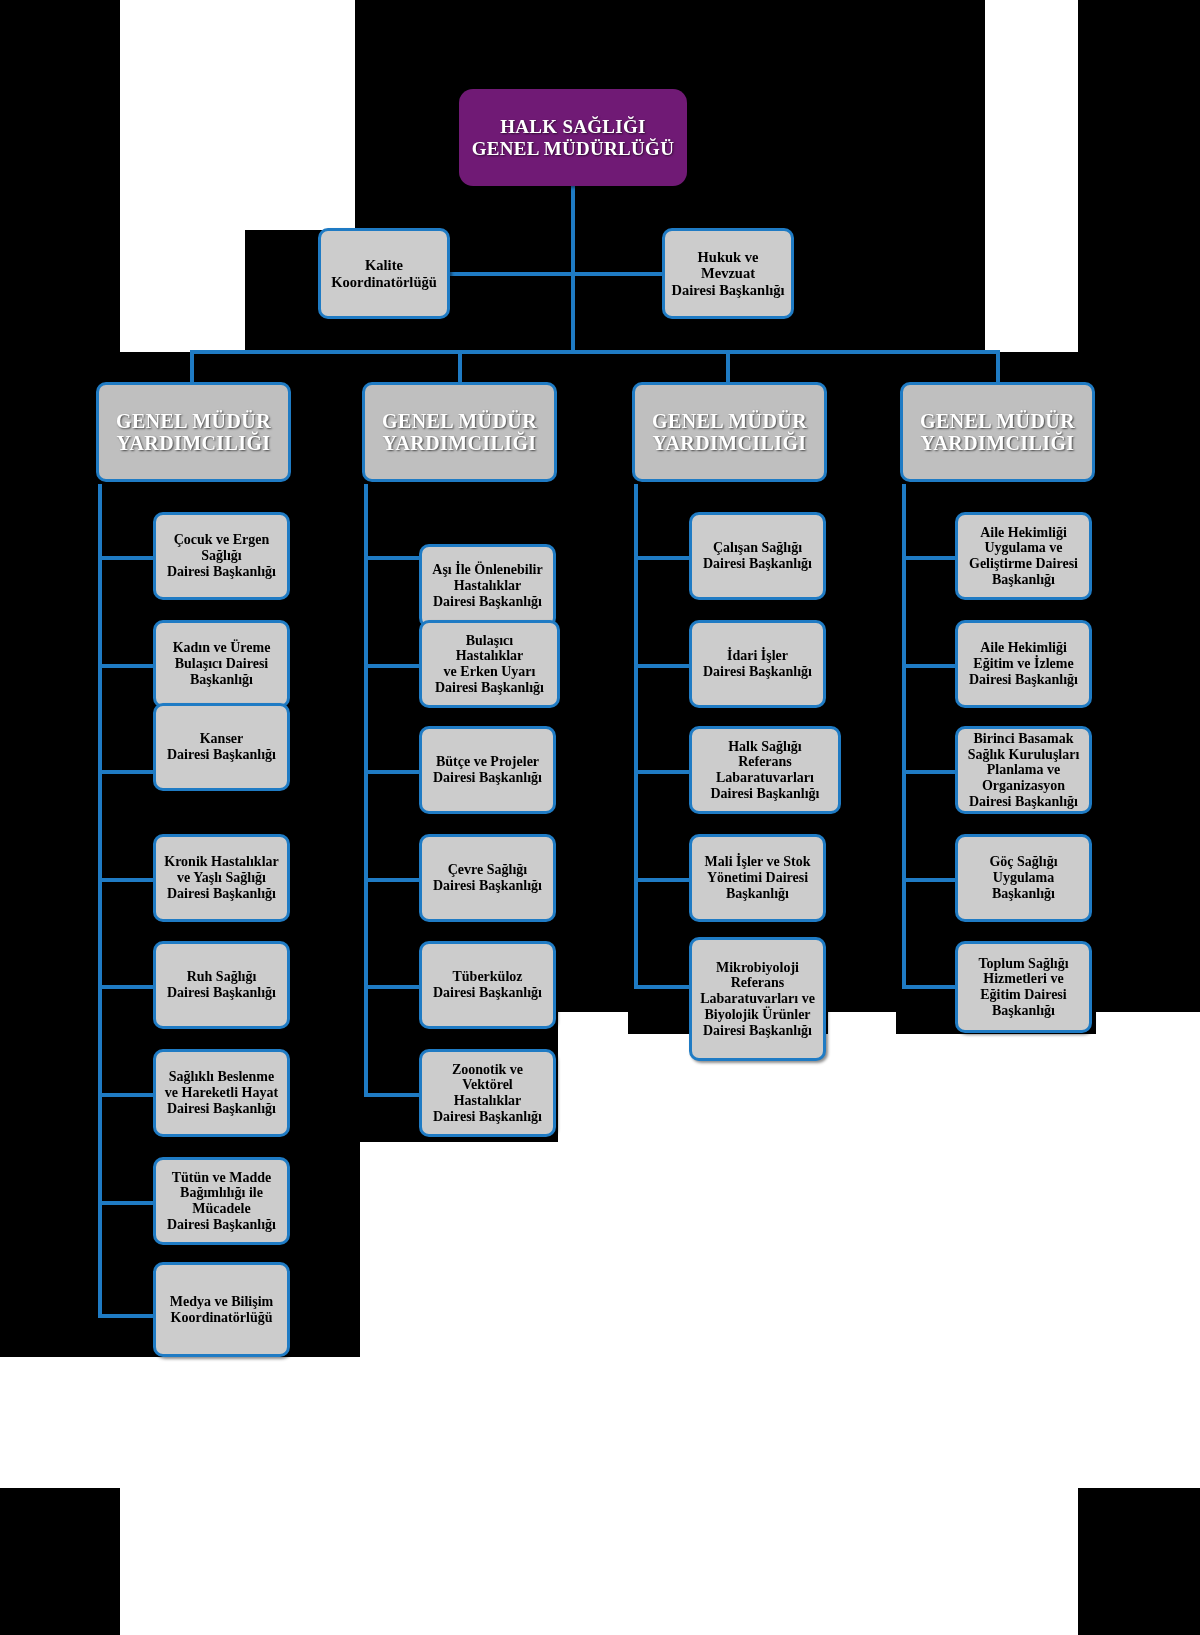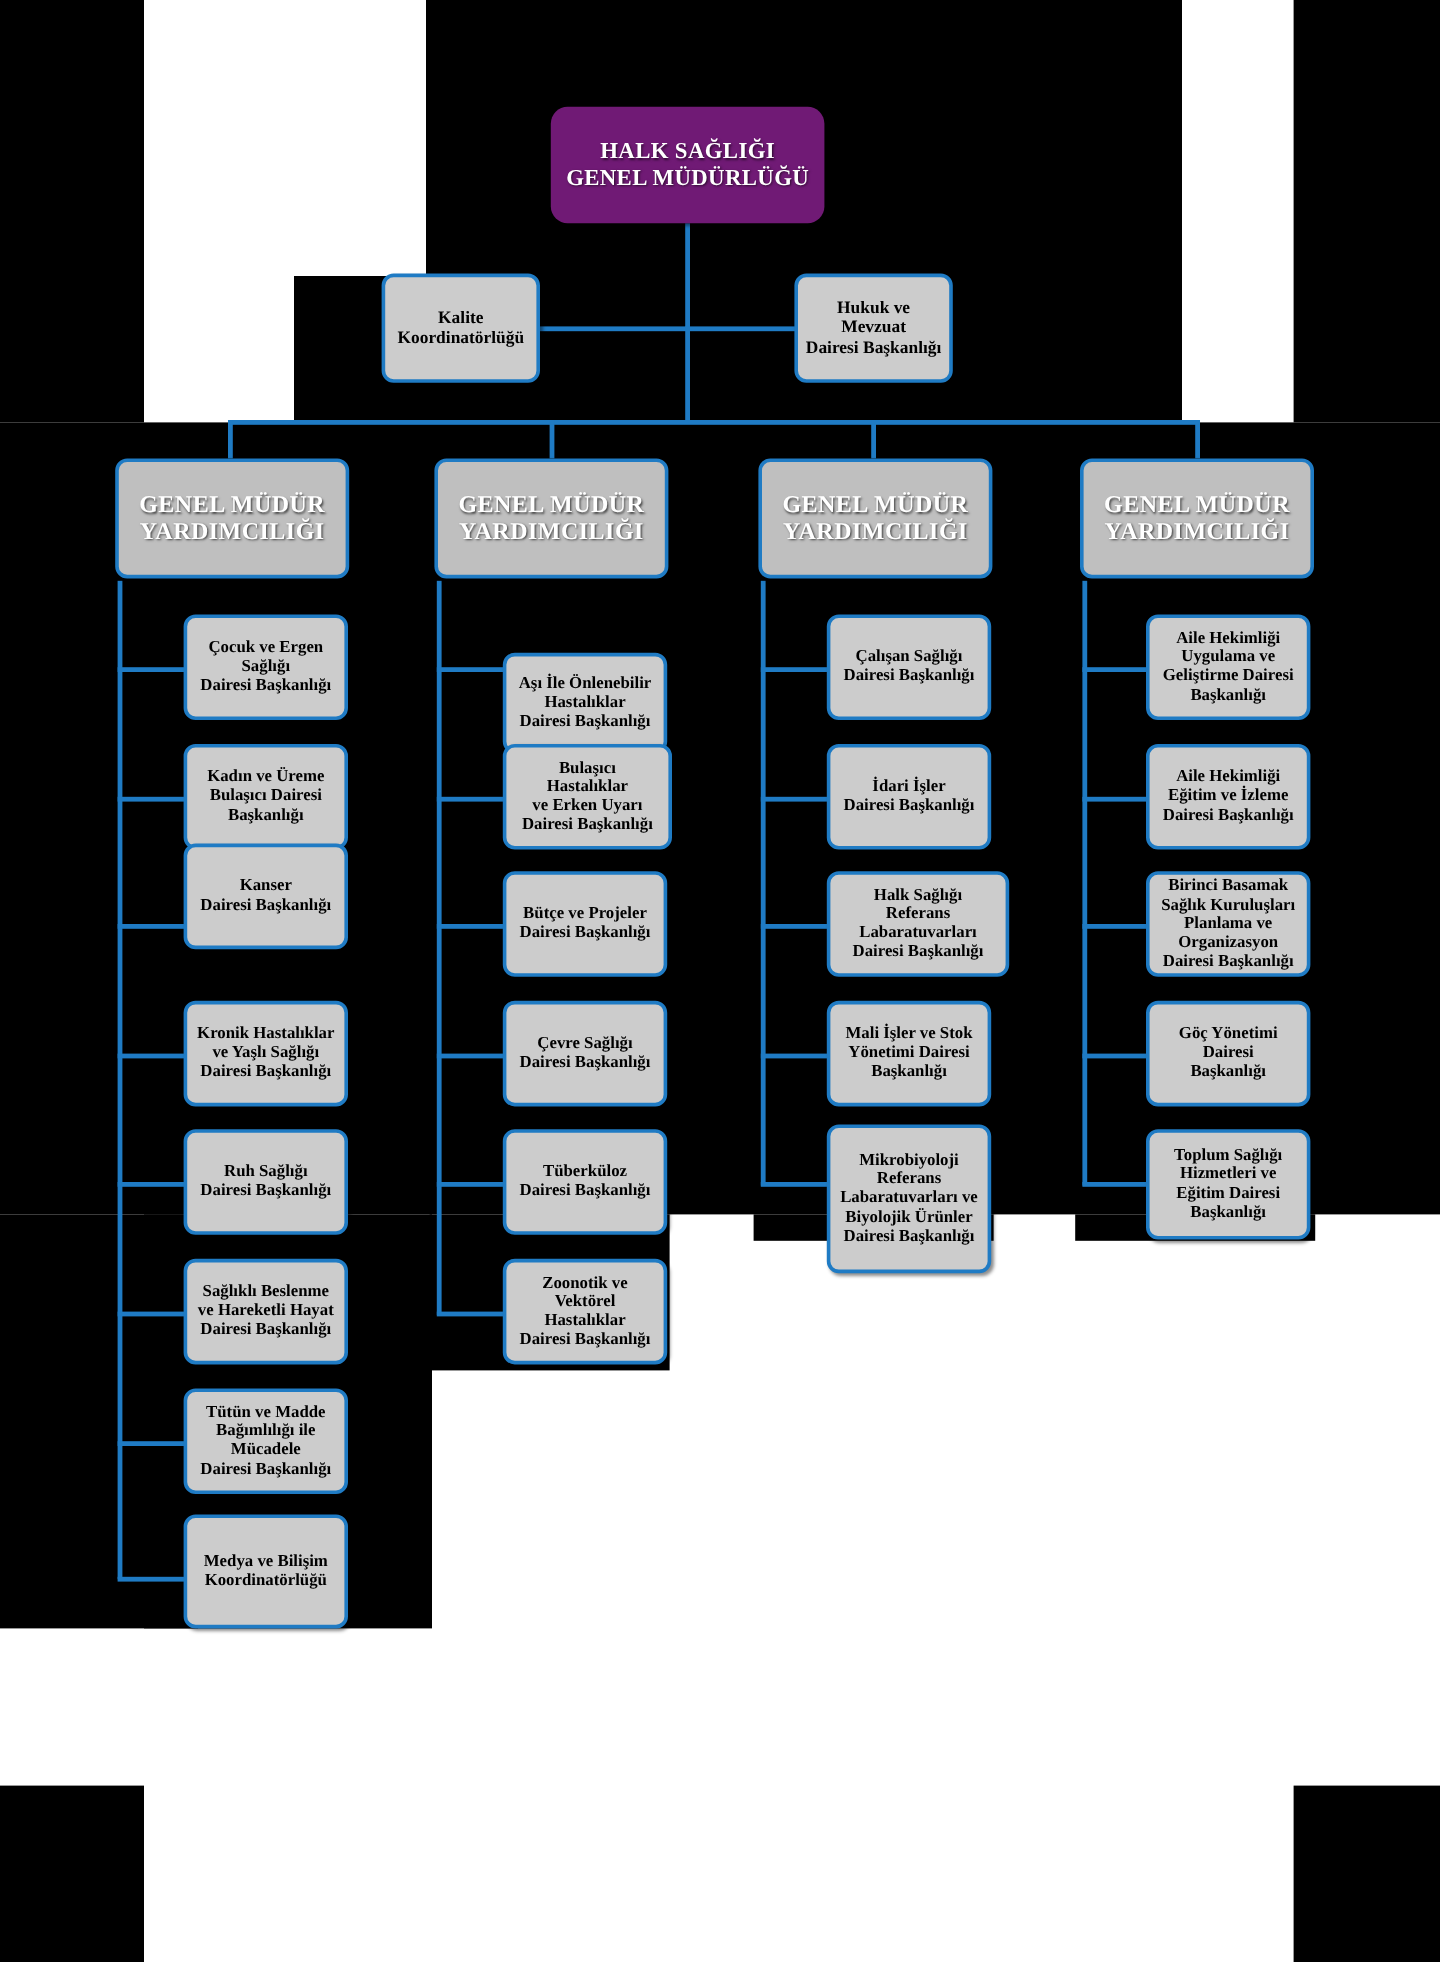--- a/index.html
+++ b/index.html
@@ -206,20 +206,20 @@
 Geliştirme Dairesi
 Başkanlığı</div>
   <div class="node dept" style="left:955px;top:620px;width:137px;height:88px;">Aile Hekimliği
 Eğitim ve İzleme
 Dairesi Başkanlığı</div>
   <div class="node dept" style="left:955px;top:726px;width:137px;height:88px;">Birinci Basamak
 Sağlık Kuruluşları
 Planlama ve
 Organizasyon
 Dairesi Başkanlığı</div>
-  <div class="node dept" style="left:955px;top:834px;width:137px;height:88px;">Göç Yönetimi Dairesi
+  <div class="node dept" style="left:955px;top:834px;width:137px;height:88px;">Göç Sağlığı Uygulama
 Başkanlığı</div>
   <div class="node dept" style="left:955px;top:941px;width:137px;height:92px;">Toplum Sağlığı
 Hizmetleri ve
 Eğitim  Dairesi
 Başkanlığı</div>
 
 </div>
 
 </body></html>

